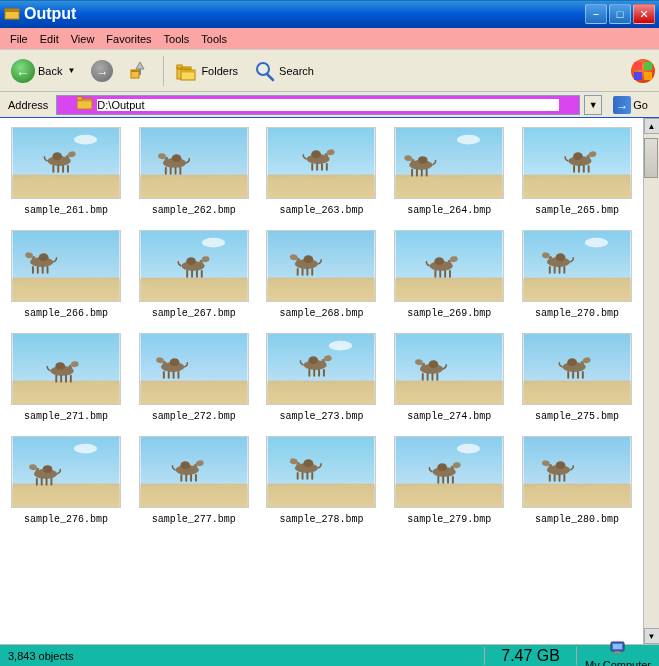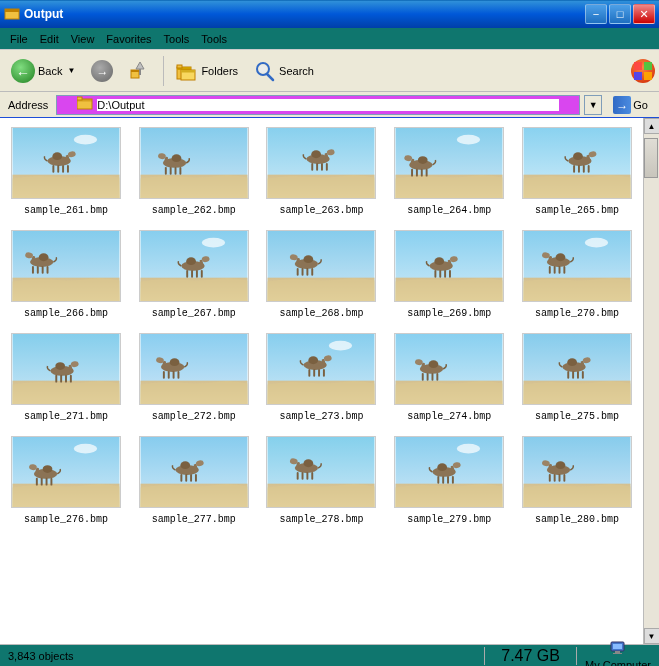--- a/index.html
+++ b/index.html
@@ -23,21 +23,21 @@
       user-select: none;
     }
     .title-bar-icon {
       width: 16px;
       height: 16px;
       margin-right: 4px;
       display: flex; align-items: center; justify-content: center;
     }
     .title-bar-title {
       flex: 1;
-      font-size: 12px;
+      font-size: 16px;
       font-weight: bold;
       color: white;
     }
     .title-bar-buttons {
       display: flex;
       gap: 2px;
     }
     .tb-btn {
       width: 22px;
       height: 20px;
@@ -50,21 +50,21 @@
       font-size: 11px;
       color: white;
       background: linear-gradient(to bottom, #4da0e8, #1e6fc0);
     }
     .tb-btn.close-btn {
       background: linear-gradient(to bottom, #e88, #c00);
     }
 
     
     .menu-bar {
-      background: #0f766e;
+      background: #fca5a5;
       height: 22px;
       display: flex;
       align-items: center;
       padding: 0 4px;
       border-bottom: 1px solid #ccc;
     }
     .menu-item {
       padding: 2px 6px;
       cursor: pointer;
       font-size: 11px;
@@ -236,21 +236,21 @@
       font-size: 10px;
       margin-top: 3px;
       text-align: center;
       word-break: break-all;
       max-width: 110px;
     }
 
     
     .status-bar {
       height: 22px;
-      background: #0f766e;
+      background: #14b8a6;
       border-top: 1px solid #bbb;
       display: flex;
       align-items: center;
       padding: 0 8px;
       gap: 8px;
     }
     .status-left {
       flex: 1;
       font-size: 11px;
     }

